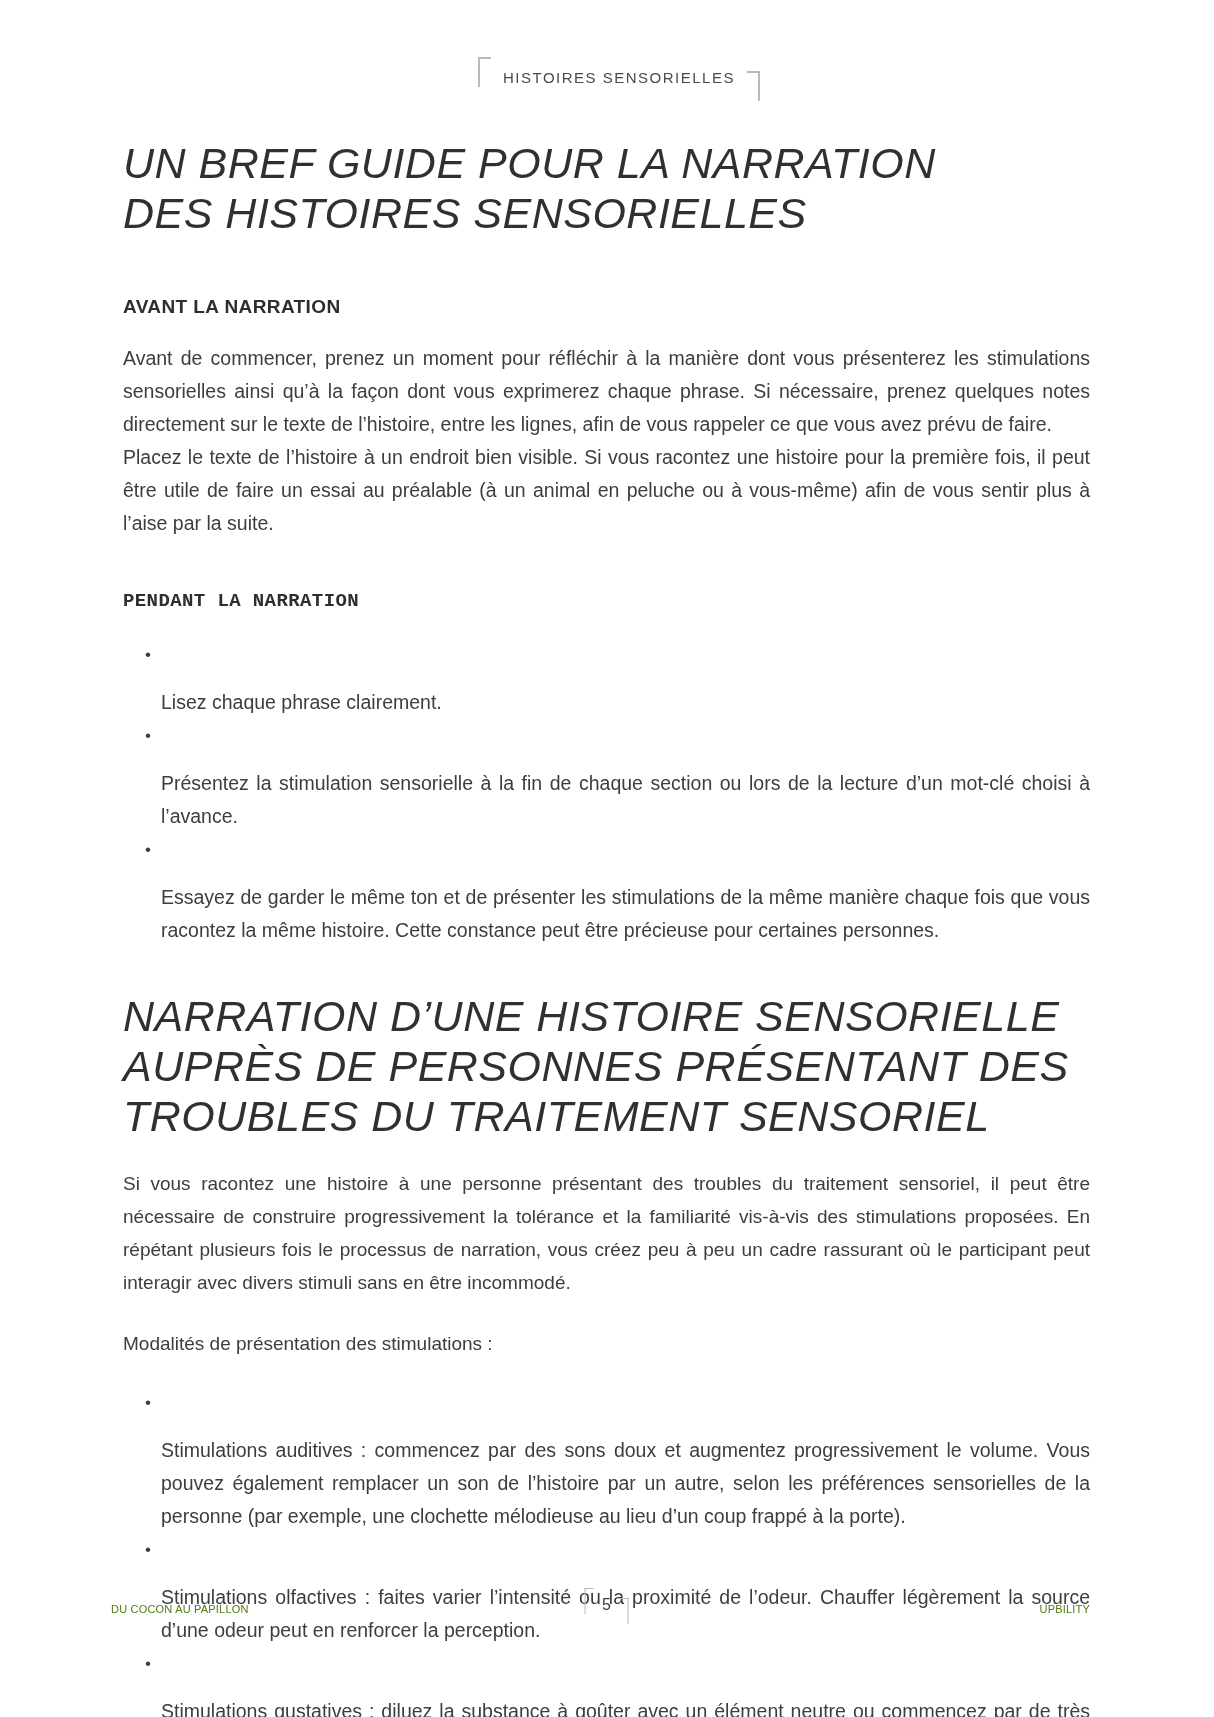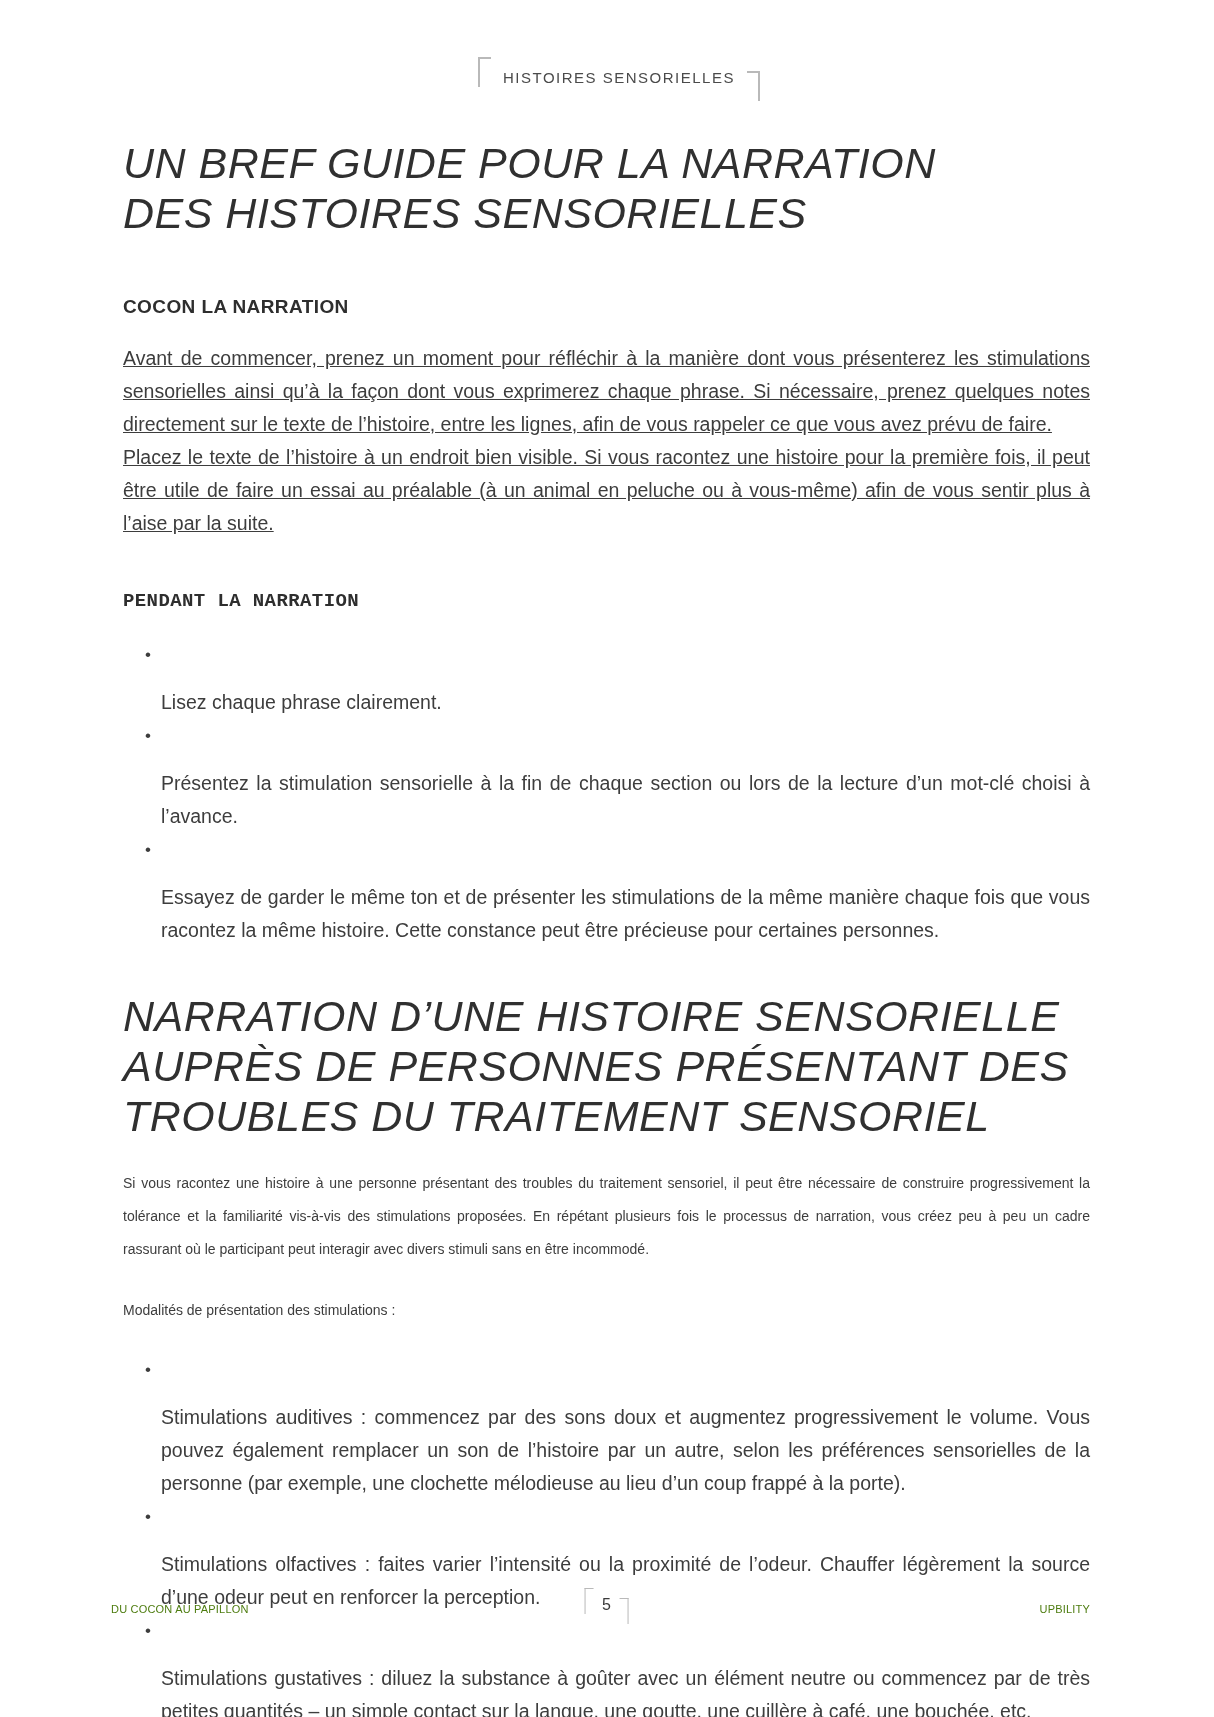--- a/index.html
+++ b/index.html
@@ -63,30 +63,30 @@
 
   .sub-heading {
     font-size: 19px;
     font-weight: 700;
     color: #2e2e2e;
     letter-spacing: 0.4px;
   }
   .sub-heading.avant { margin-top: 58px; }
   .sub-heading.pendant { margin-top: 50px; font-family: Liberation Mono, monospace; }
 
-  .body-block { margin-top: 24px; text-decoration: underline; }
+  .body-block { margin-top: 24px; }
   .body-block p {
     font-size: 19.5px;
     line-height: 33px;
     text-align: justify;
     color: #3d3d3d;
   }
 
   .para { 
-    font-size: 14px;
+    font-size: 19px;
     line-height: 33px;
     text-align: justify;
     color: #3d3d3d;
   }
   .para-after-title { margin-top: 26px; }
   .intro-line { margin-top: 28px; text-align: left; }
 
   ul.bullets {
     list-style: none;
     margin-top: 26px;
@@ -151,21 +151,21 @@
     <span class="corner corner-tl"></span><span>HISTOIRES SENSORIELLES</span><span class="corner corner-br"></span>
   </div>
 
   <div class="content">
 
     <h1 class="big-title title-main">
       <span>UN BREF GUIDE POUR LA NARRATION</span><br>
       <span>DES HISTOIRES SENSORIELLES</span>
     </h1>
 
-    <h2 class="sub-heading avant">COCON LA NARRATION</h2>
+    <h2 class="sub-heading avant">AVANT LA NARRATION</h2>
 
     <div class="body-block">
       <p>Avant de commencer, prenez un moment pour réfléchir à la manière dont vous présenterez les stimulations sensorielles ainsi qu’à la façon dont vous exprimerez chaque phrase. Si nécessaire, prenez quelques notes directement sur le texte de l’histoire, entre les lignes, afin de vous rappeler ce que vous avez prévu de faire.</p>
       <p>Placez le texte de l’histoire à un endroit bien visible. Si vous racontez une histoire pour la première fois, il peut être utile de faire un essai au préalable (à un animal en peluche ou à vous-même) afin de vous sentir plus à l’aise par la suite.</p>
     </div>
 
     <h2 class="sub-heading pendant">PENDANT LA NARRATION</h2>
 
     <ul class="bullets">
       <li>

